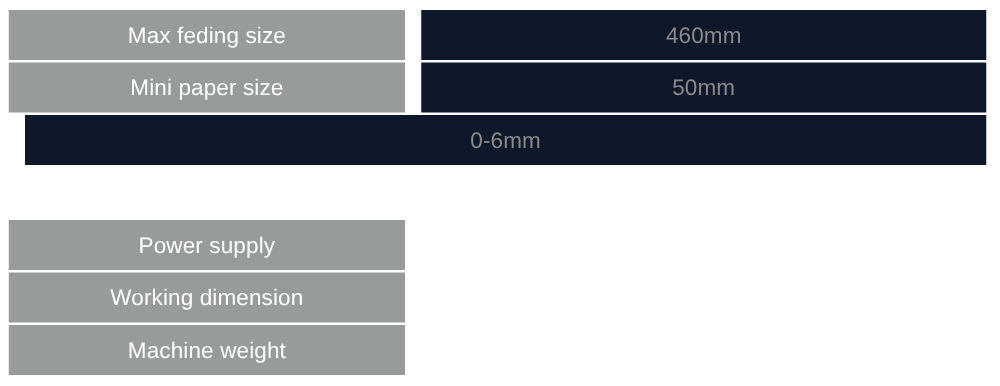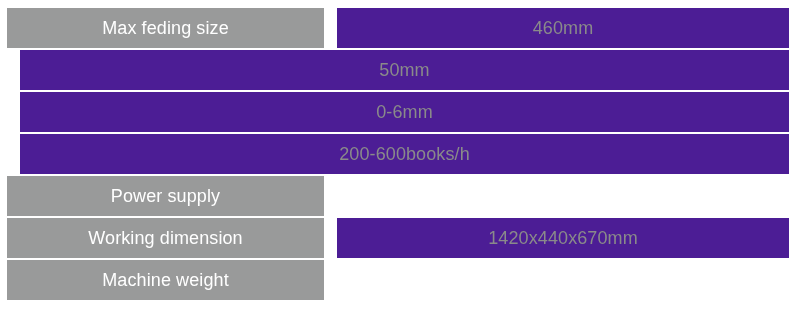--- a/index.html
+++ b/index.html
@@ -55,21 +55,21 @@
   }
 
   .spec-gap {
     flex: 0 0 13px;
     width: 13px;
     background: #ffffff;
   }
 
   .spec-value {
     flex: 1 1 auto;
-    background: #4c1d95;
+    background: #0f172a;
     color: #8a8a8a;
     font-size: 18px;
     line-height: 40px;
     text-align: center;
     letter-spacing: 0.1px;
     white-space: nowrap;
     overflow: hidden;
   }
 </style>
 </head>
@@ -77,43 +77,42 @@
 
 <div class="spec-table">
 
   <div class="spec-row">
     <div class="spec-label">Max feding size</div>
     <div class="spec-gap"></div>
     <div class="spec-value">460mm</div>
   </div>
 
   <div class="spec-row">
+    <div class="spec-label">Mini paper size</div>
     <div class="spec-gap"></div>
     <div class="spec-value">50mm</div>
   </div>
 
   <div class="spec-row">
     <div class="spec-gap"></div>
     <div class="spec-value">0-6mm</div>
   </div>
 
   <div class="spec-row">
     <div class="spec-gap"></div>
-    <div class="spec-value">200-600books/h</div>
   </div>
 
   <div class="spec-row">
     <div class="spec-label">Power supply</div>
     <div class="spec-gap"></div>
   </div>
 
   <div class="spec-row">
     <div class="spec-label">Working dimension</div>
     <div class="spec-gap"></div>
-    <div class="spec-value">1420x440x670mm</div>
   </div>
 
   <div class="spec-row">
     <div class="spec-label">Machine weight</div>
     <div class="spec-gap"></div>
   </div>
 
 </div>
 
 </body></html>

